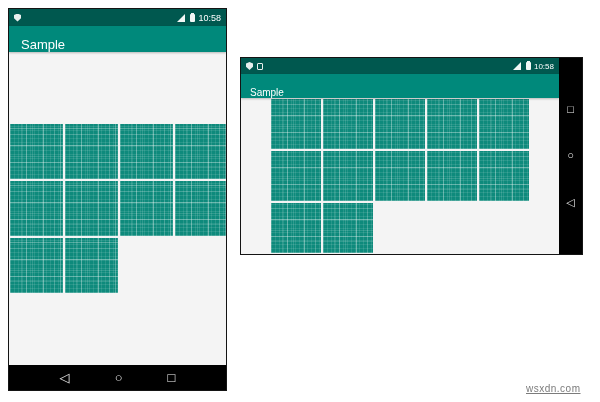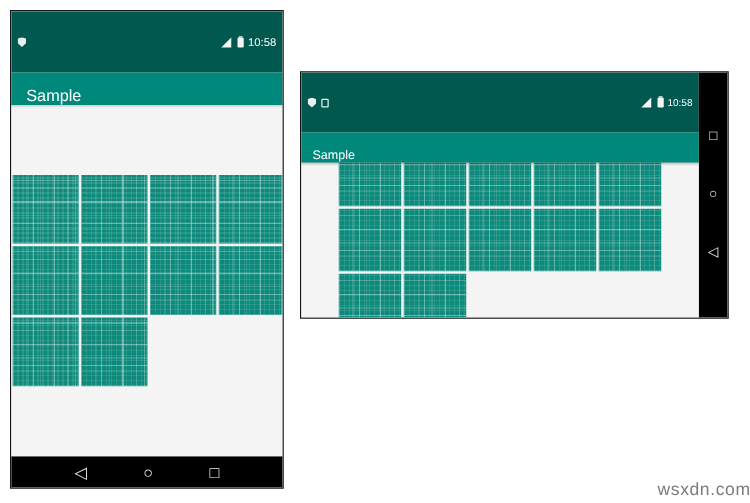--- a/index.html
+++ b/index.html
@@ -9,21 +9,21 @@
   }
   .phone{
     position:absolute;border:1px solid #141414;background:var(--content-bg);
     box-sizing:border-box;display:flex;overflow:hidden;
   }
   #portrait-phone{left:8px;top:8px;width:219px;height:383px;flex-direction:column;}
   #landscape-phone{left:240px;top:57px;width:343px;height:198px;flex-direction:row;}
   .main-col{flex:1;display:flex;flex-direction:column;min-width:0;}
   .status-bar{
     background:var(--status-bar);color:#fff;display:flex;align-items:center;
-    padding:16px 5px;flex:0 0 auto;
+    padding:0 5px;flex:0 0 auto;
   }
   #portrait-phone .status-bar{height:17px;font-size:9px;}
   #landscape-phone .status-bar{height:16px;font-size:8px;}
   .status-left{display:flex;align-items:center;gap:4px;}
   .status-right{margin-left:auto;display:flex;align-items:center;gap:3px;}
   .shield-ico{
     width:7px;height:8px;background:#e8efee;display:inline-block;
     clip-path:polygon(50% 0,100% 18%,100% 60%,50% 100%,0 60%,0 18%);
   }
   .square-ico{
@@ -68,22 +68,23 @@
   #landscape-phone .tile{width:50px;height:50px;}
   
   #portrait-phone .content{justify-content:flex-start;}
   #portrait-phone .grid{margin-left:1px;}
   .nav-bar{background:var(--nav-bar);color:#e8e8e8;display:flex;align-items:center;flex:0 0 auto;}
   #portrait-phone .nav-bar{height:25px;justify-content:space-around;padding:0 28px;}
   #landscape-phone .nav-bar{width:23px;flex-direction:column;justify-content:space-around;padding:28px 0;}
   .nav-glyph{font-size:13px;line-height:1;cursor:default;color:#ededed;}
   #landscape-phone .nav-glyph{font-size:11px;}
   #watermark{
-    position:absolute;left:526px;top:383px;font-size:14px;color:#7b7b7b;
+    position:absolute;left:526px;top:383px;font-size:10px;color:#7b7b7b;
     letter-spacing:0.5px;
+    text-decoration:underline;
   }
 </style>
 </head>
 <body style="--status-bar: #00584f; --app-bar: #00897b; --tile: #0e8a7c; --nav-bar: #000000; --content-bg: #f4f4f4;">
 
 <div id="portrait-phone" class="phone">
   <div class="status-bar">
     <span class="status-left">
       <span class="shield-ico"></span>
     </span>

